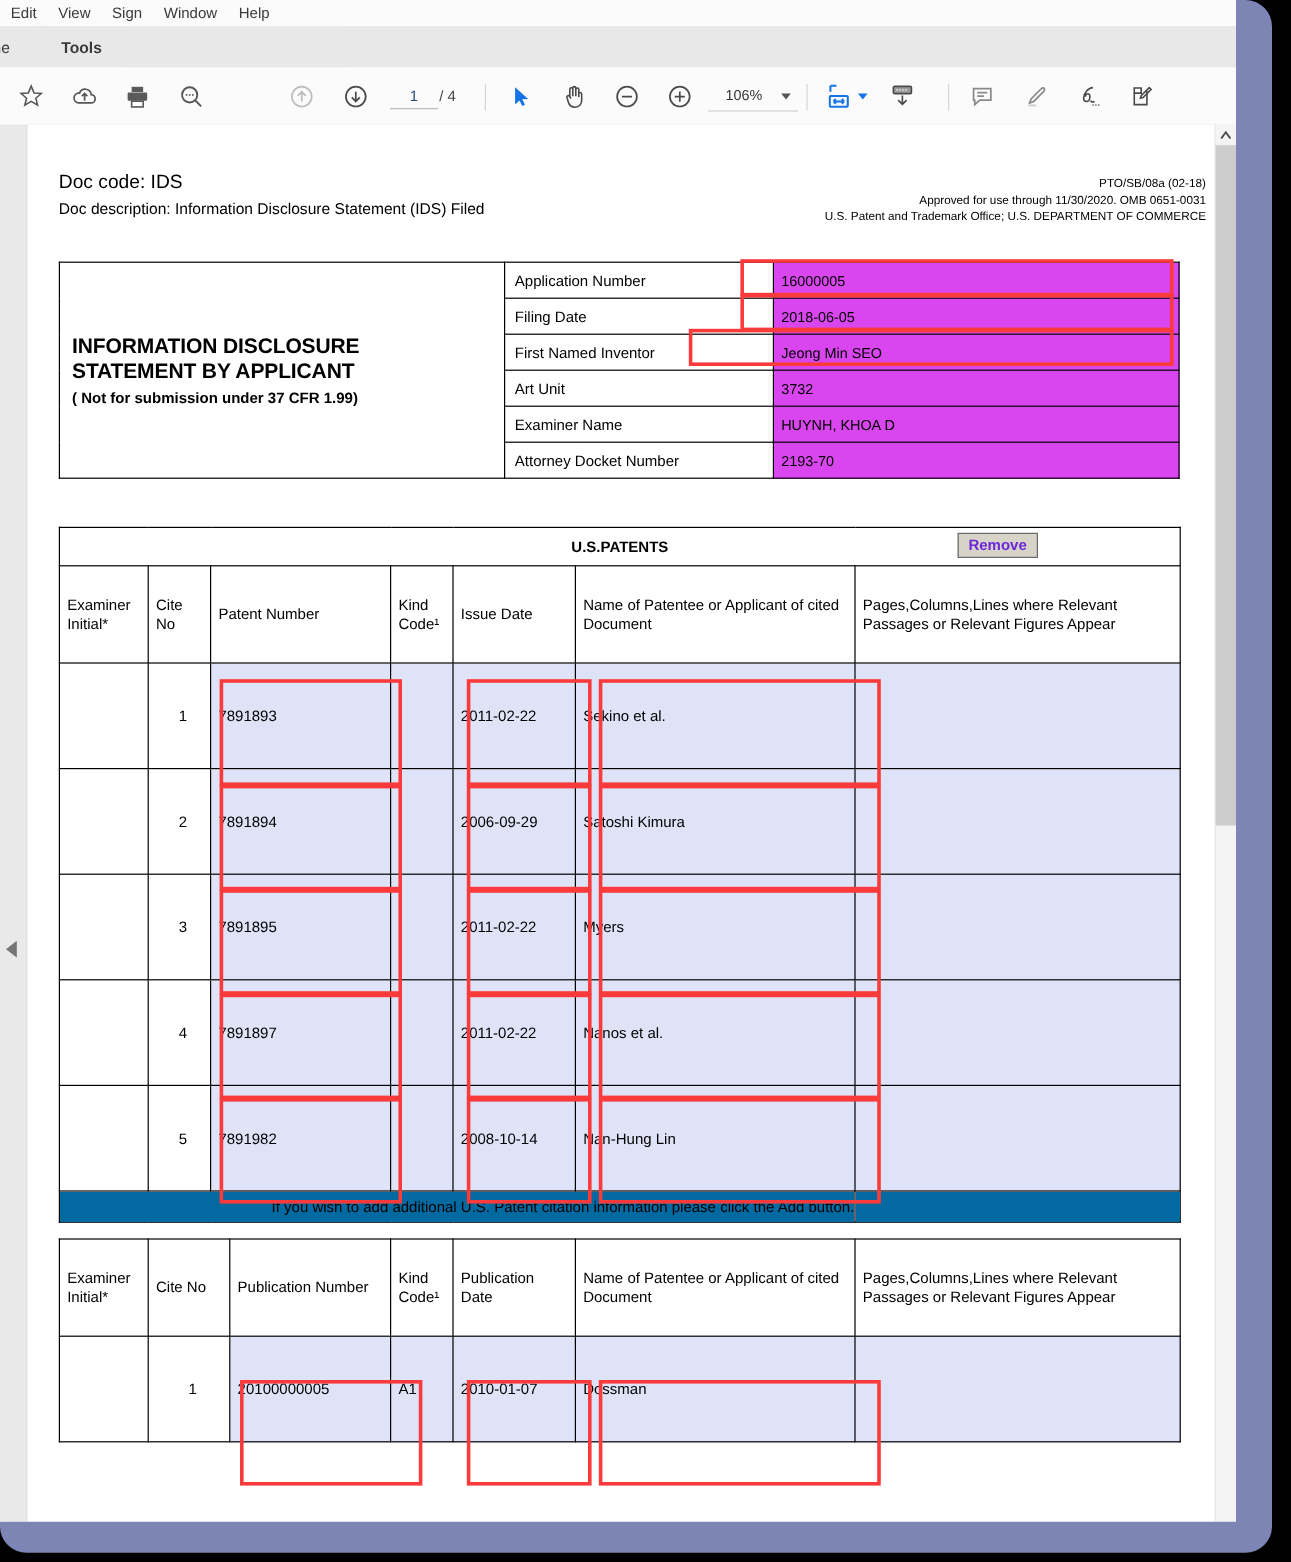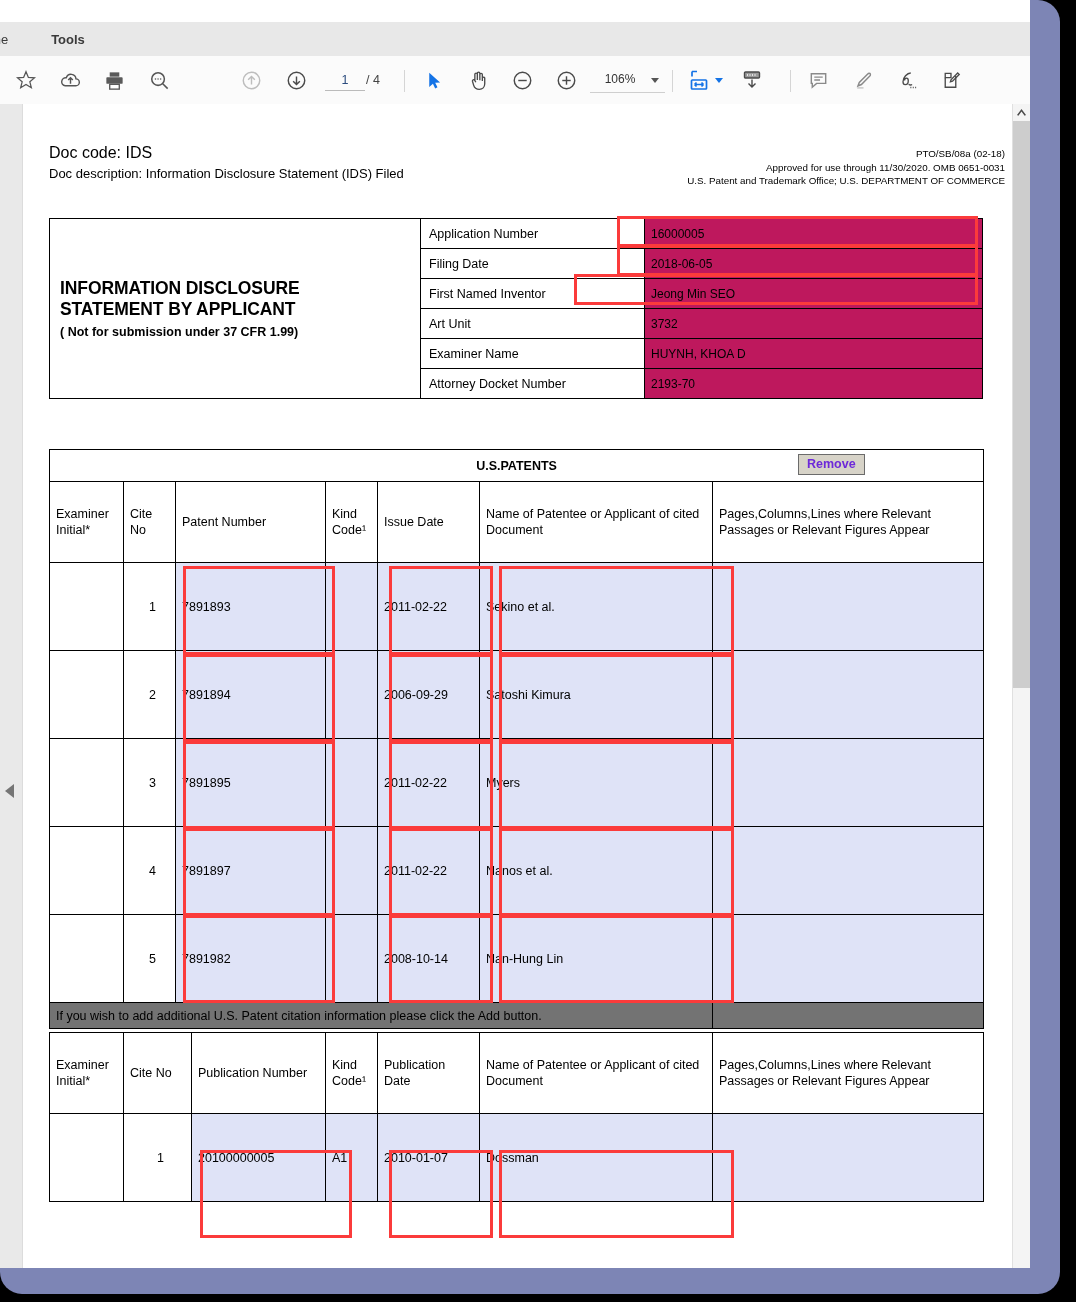--- a/index.html
+++ b/index.html
@@ -116,54 +116,61 @@
     position:absolute;left:26px;top:114px;width:934px;border-collapse:collapse;
     table-layout:fixed;
   }
   #idtable td{border:1px solid #000;padding:0;vertical-align:middle;}
   #idtitle{
     width:350px;text-align:left;padding:0 10px !important;
   }
   #idtitle .t1{font-size:17.5px;font-weight:bold;line-height:1.2;letter-spacing:-0.1px;}
   #idtitle .t2{font-size:12.5px;font-weight:bold;padding-top:5px;}
   .id-label{height:29px;font-size:12.5px;padding:0 0 0 8px !important;width:215px;}
-  .id-value{height:29px;font-size:12px;padding:0 0 0 6px !important;background:#be185d;}
+  .id-value{height:29px;font-size:12px;padding:0 0 0 6px !important;background:#d946ef;}
 
   
   .cit-table{
     position:absolute;left:26px;width:934px;border-collapse:collapse;table-layout:fixed;
   }
   .cit-table td{border:1px solid #000;padding:0;vertical-align:middle;font-size:12.5px;}
   .band-title{
     height:31px;text-align:center;font-weight:bold;font-size:12.5px;position:relative;
   }
   .colhead{
     height:80px;padding:0 6px !important;vertical-align:middle;font-size:12.5px;line-height:1.28;
   }
   .cell{height:87px;padding:0 0 0 6px !important;background:#dfe3f7;font-size:12.5px;}
   .cell-white{background:#fff;}
   .cell-c{text-align:center;}
-  .note-row td{height:25px;padding:0 0 0 6px !important;font-size:12.5px;background:#737373;}
+  .note-row td{height:25px;padding:0 0 0 6px !important;font-size:12.5px;background:#0369a1;text-align:right;}
 
   .btn{
     position:absolute;top:4px;background:#d7d3c8;border:1px solid #6b6b6b;
     font-size:12.5px;color:#6d28d9;padding:1px 8px;line-height:1.35;cursor:pointer;
   }
   #btn-remove-1{left:748px;}
   #btn-remove-2{left:748px;}
 
   
   .redbox{position:absolute;border:3px solid #fb3b3b;box-sizing:border-box;pointer-events:none;}
 </style>
 </head>
 <body>
 
 <div id="window-frame">
   <div id="app-window">
 
+    <div id="menubar">
+      <span class="menu-item">Edit</span>
+      <span class="menu-item">View</span>
+      <span class="menu-item">Sign</span>
+      <span class="menu-item">Window</span>
+      <span class="menu-item">Help</span>
+    </div>
 
     <div id="tabstrip">
       <div id="tab-rest"></div>
       <div class="chrome-tab" id="tab-home">
         <span>ne</span>
       </div>
       <div class="chrome-tab" id="tab-tools">
         <span>Tools</span>
       </div>
     </div>
@@ -359,21 +366,21 @@
             <td class="id-label">Examiner Name</td>
             <td class="id-value">HUYNH, KHOA D</td>
           </tr>
           <tr>
             <td class="id-label">Attorney Docket  Number</td>
             <td class="id-value">2193-70</td>
           </tr>
         </tbody>
           </table>
 
-        <table class="cit-table" id="patents-table" style="top:345px;">
+        <table class="cit-table" id="patents-table" style="top:335px;">
           <colgroup>
             <col style="width:74px">
               <col style="width:52px">
               <col style="width:150px">
             <col style="width:52px">
               <col style="width:102px">
               <col style="width:233px">
               <col style="width:271px">
           </colgroup>
           <tbody>

